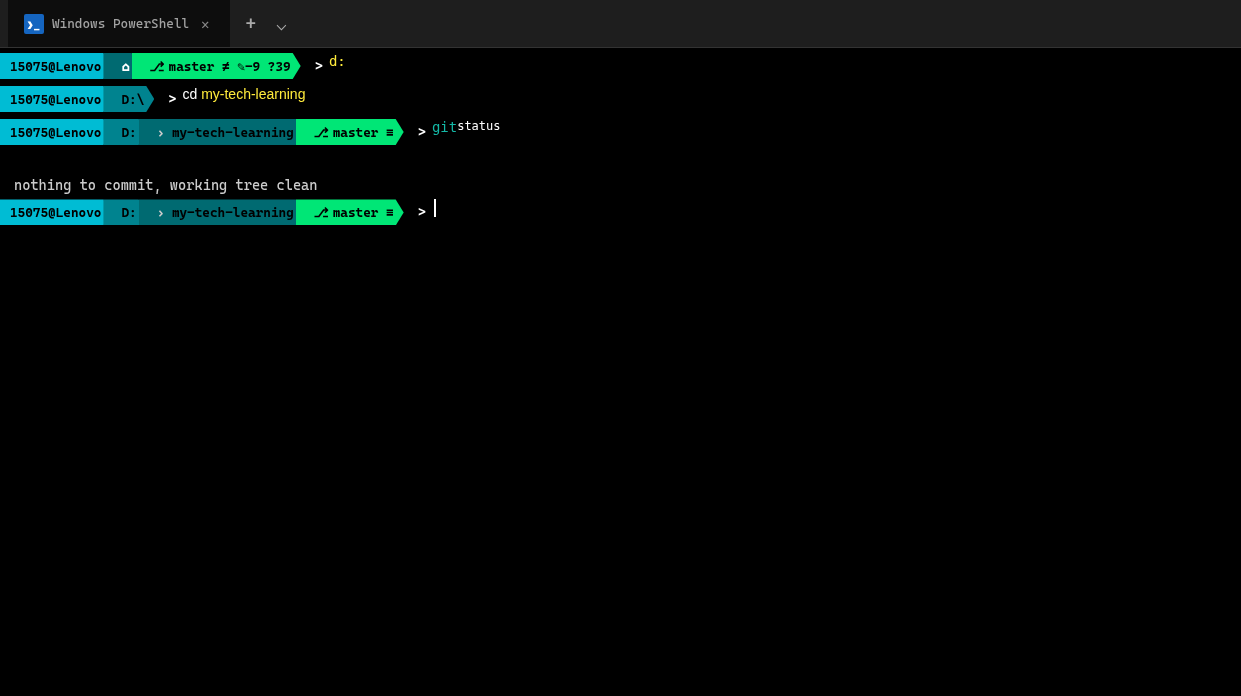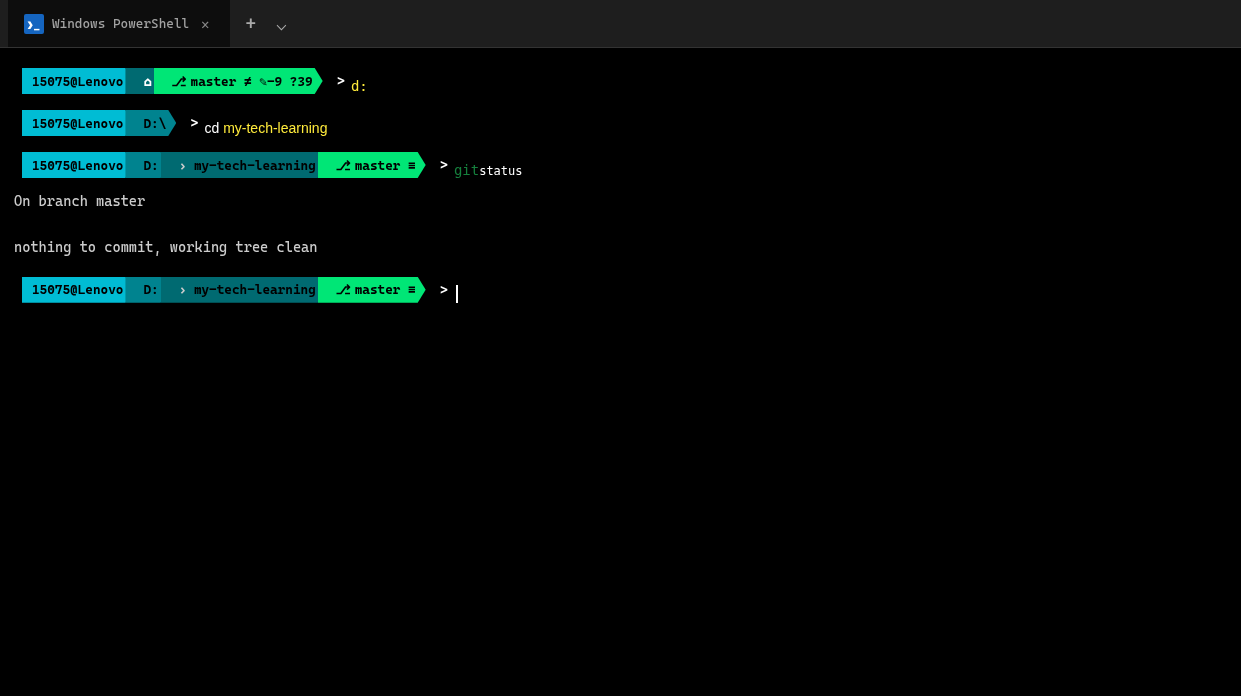--- a/index.html
+++ b/index.html
@@ -111,24 +111,24 @@
       animation: blink 1s step-end infinite;
     }
 
     @keyframes blink {
       0%, 100% { opacity: 1; }
       50% { opacity: 0; }
     }
 
     .prompt-line {
       display: flex;
-      align-items: flex-end;
+      align-items: flex-start;
       height: 32px;
-      padding-left: 22px;
-      margin: 10px 0;
+      padding-left: 0;
+      margin: 1px 0;
     }
 
   </style>
 </head>
 <body>
 
 <div class="titlebar">
   <div class="titlebar-tab">
     <div class="ps-icon">
       <svg width="16" height="16" viewBox="0 0 16 16" fill="white">
@@ -191,25 +191,24 @@
       <div style="display:inline-flex;align-items:center;height:26px;background:#006a71;color:#000;padding:0 10px 0 18px;font-size:13px;font-weight:700;clip-path:polygon(0 0, calc(100% - 8px) 0, 100% 50%, calc(100% - 8px) 100%, 0 100%);margin-left:-8px;">
         <span style="color:#ccc;">›&nbsp;</span>
           <span style="color:#000;">my-tech-learning</span>
       </div>
       <div style="display:inline-flex;align-items:center;height:26px;background:#00e676;color:#000;padding:0 10px 0 18px;font-size:13px;font-weight:700;clip-path:polygon(0 0, calc(100% - 8px) 0, 100% 50%, calc(100% - 8px) 100%, 0 100%);margin-left:-8px;">
         <span style="margin-right:4px;">⎇</span>
         <span>master ≡</span>
       </div>
       <div style="display:inline-flex;align-items:center;height:26px;color:#fff;padding:0 6px 0 14px;font-size:14px;">&gt;</div>
     </div>
-    <span style="color:#15803d;font-family:Consolas,monospace;font-size:14px;">git </span>
+    <span style="color:#14b8a6;font-family:Consolas,monospace;font-size:14px;">git </span>
       <span style="color:#fff;font-family:Consolas,monospace;font-size:12px;">status</span>
   </div>
 
-  <div class="output-line">On branch master</div>
   <div class="blank-line"></div>
   <div class="output-line">nothing to commit, working tree clean</div>
 
   <div class="prompt-line">
     <div style="display:inline-flex;align-items:center;gap:0;">
       <div style="display:inline-flex;align-items:center;height:26px;background:#00bcd4;color:#000;padding:0 10px;font-size:13px;font-weight:700;clip-path:polygon(0 0, calc(100% - 8px) 0, 100% 50%, calc(100% - 8px) 100%, 0 100%);">
         <span>15075@Lenovo</span>
       </div>
       <div style="display:inline-flex;align-items:center;height:26px;background:#00838f;color:#000;padding:0 10px 0 18px;font-size:13px;font-weight:700;clip-path:polygon(0 0, calc(100% - 8px) 0, 100% 50%, calc(100% - 8px) 100%, 0 100%);margin-left:-8px;">
         <span>D:</span>

